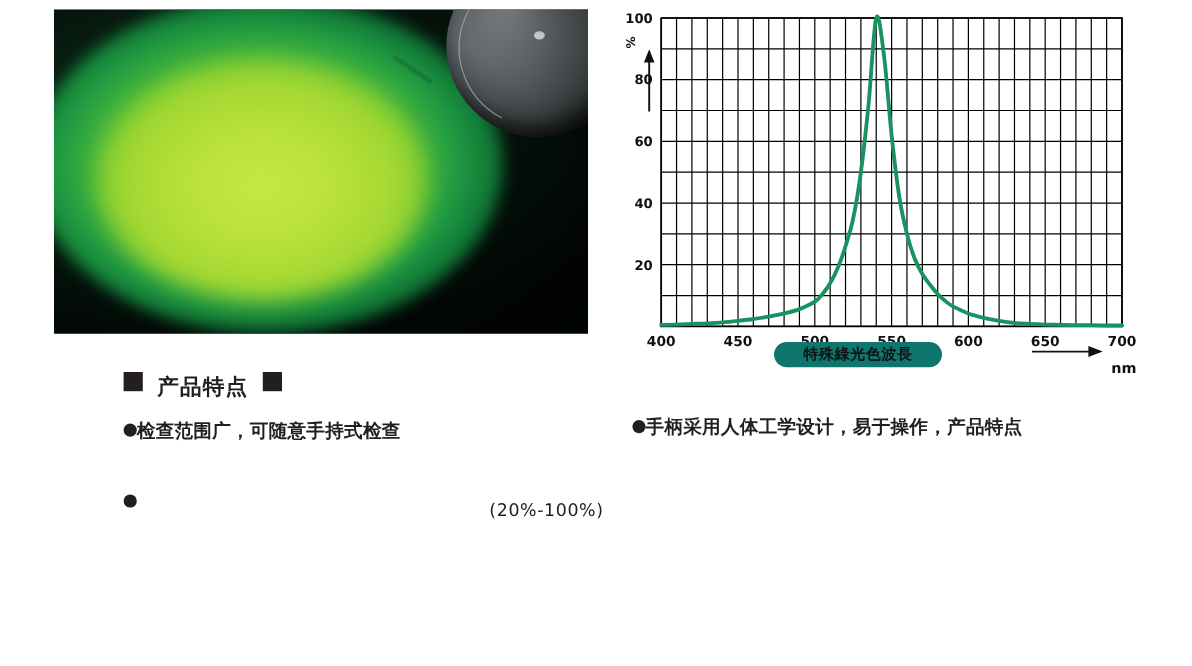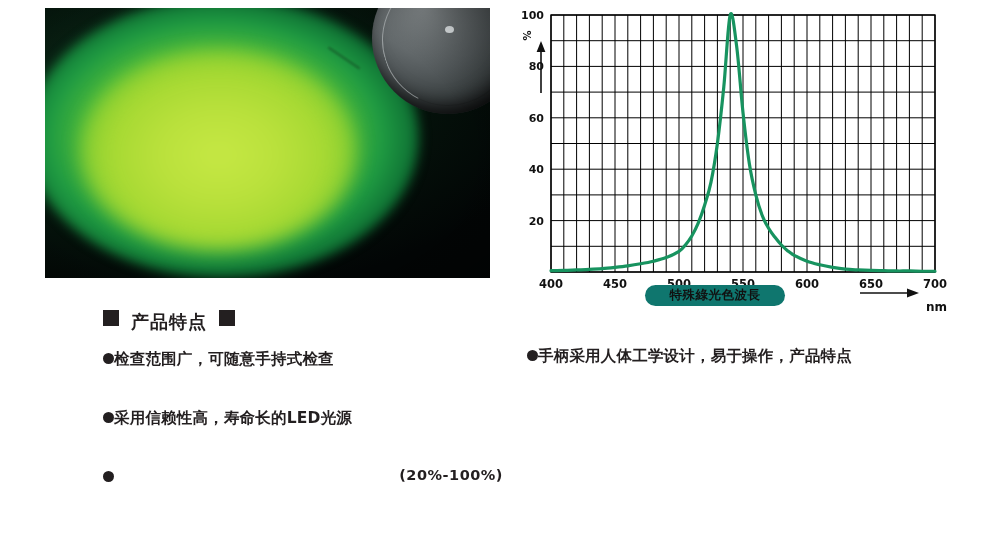--- a/index.html
+++ b/index.html
@@ -107,22 +107,22 @@
   .col-right .feat-item { margin-bottom: 22px; }
   .dot {
     width: 11px; height: 11px; border-radius: 50%;
     background: #231f20; flex: 0 0 auto; margin-top: 5px;
   }
   .feat-text {
     font-size: 15.5px; font-weight: 700; color: #231f20;
     line-height: 1.42; letter-spacing: 0.2px;
   }
   .sub-note {
-    font-size: 14.5px; font-weight: 700; color: #231f20;
-    text-align: right; margin-top: 1px; letter-spacing: 0.5px;
+    font-size: 14.5px; font-weight: 400; color: #231f20;
+    text-align: right; margin-top: 11px; letter-spacing: 0.5px;
   }
 </style>
 </head>
 <body>
 
 <div id="page">
 
   <div id="photo-panel">
     <div class="photo-dark-bg"></div>
     <div class="photo-glow-outer"></div>
@@ -221,24 +221,20 @@
     <span class="sq"></span>
   </div>
 
   <div class="col-left">
     <div class="feat-item">
       <span class="dot"></span>
       <span class="feat-text">检查范围广，可随意手持式检查</span>
     </div>
     <div class="feat-item">
       <span class="dot"></span>
-      <span class="feat-text">采用信赖性高，寿命长的LED光源</span>
-    </div>
-    <div class="feat-item">
-      <span class="dot"></span>
       <span style="flex:1;">
         <div class="sub-note">(20%-100%)</div>
       </span>
     </div>
   </div>
 
   <div class="col-right">
     <div class="feat-item">
       <span class="dot"></span>
       <span class="feat-text">手柄采用人体工学设计，易于操作，产品特点</span>

